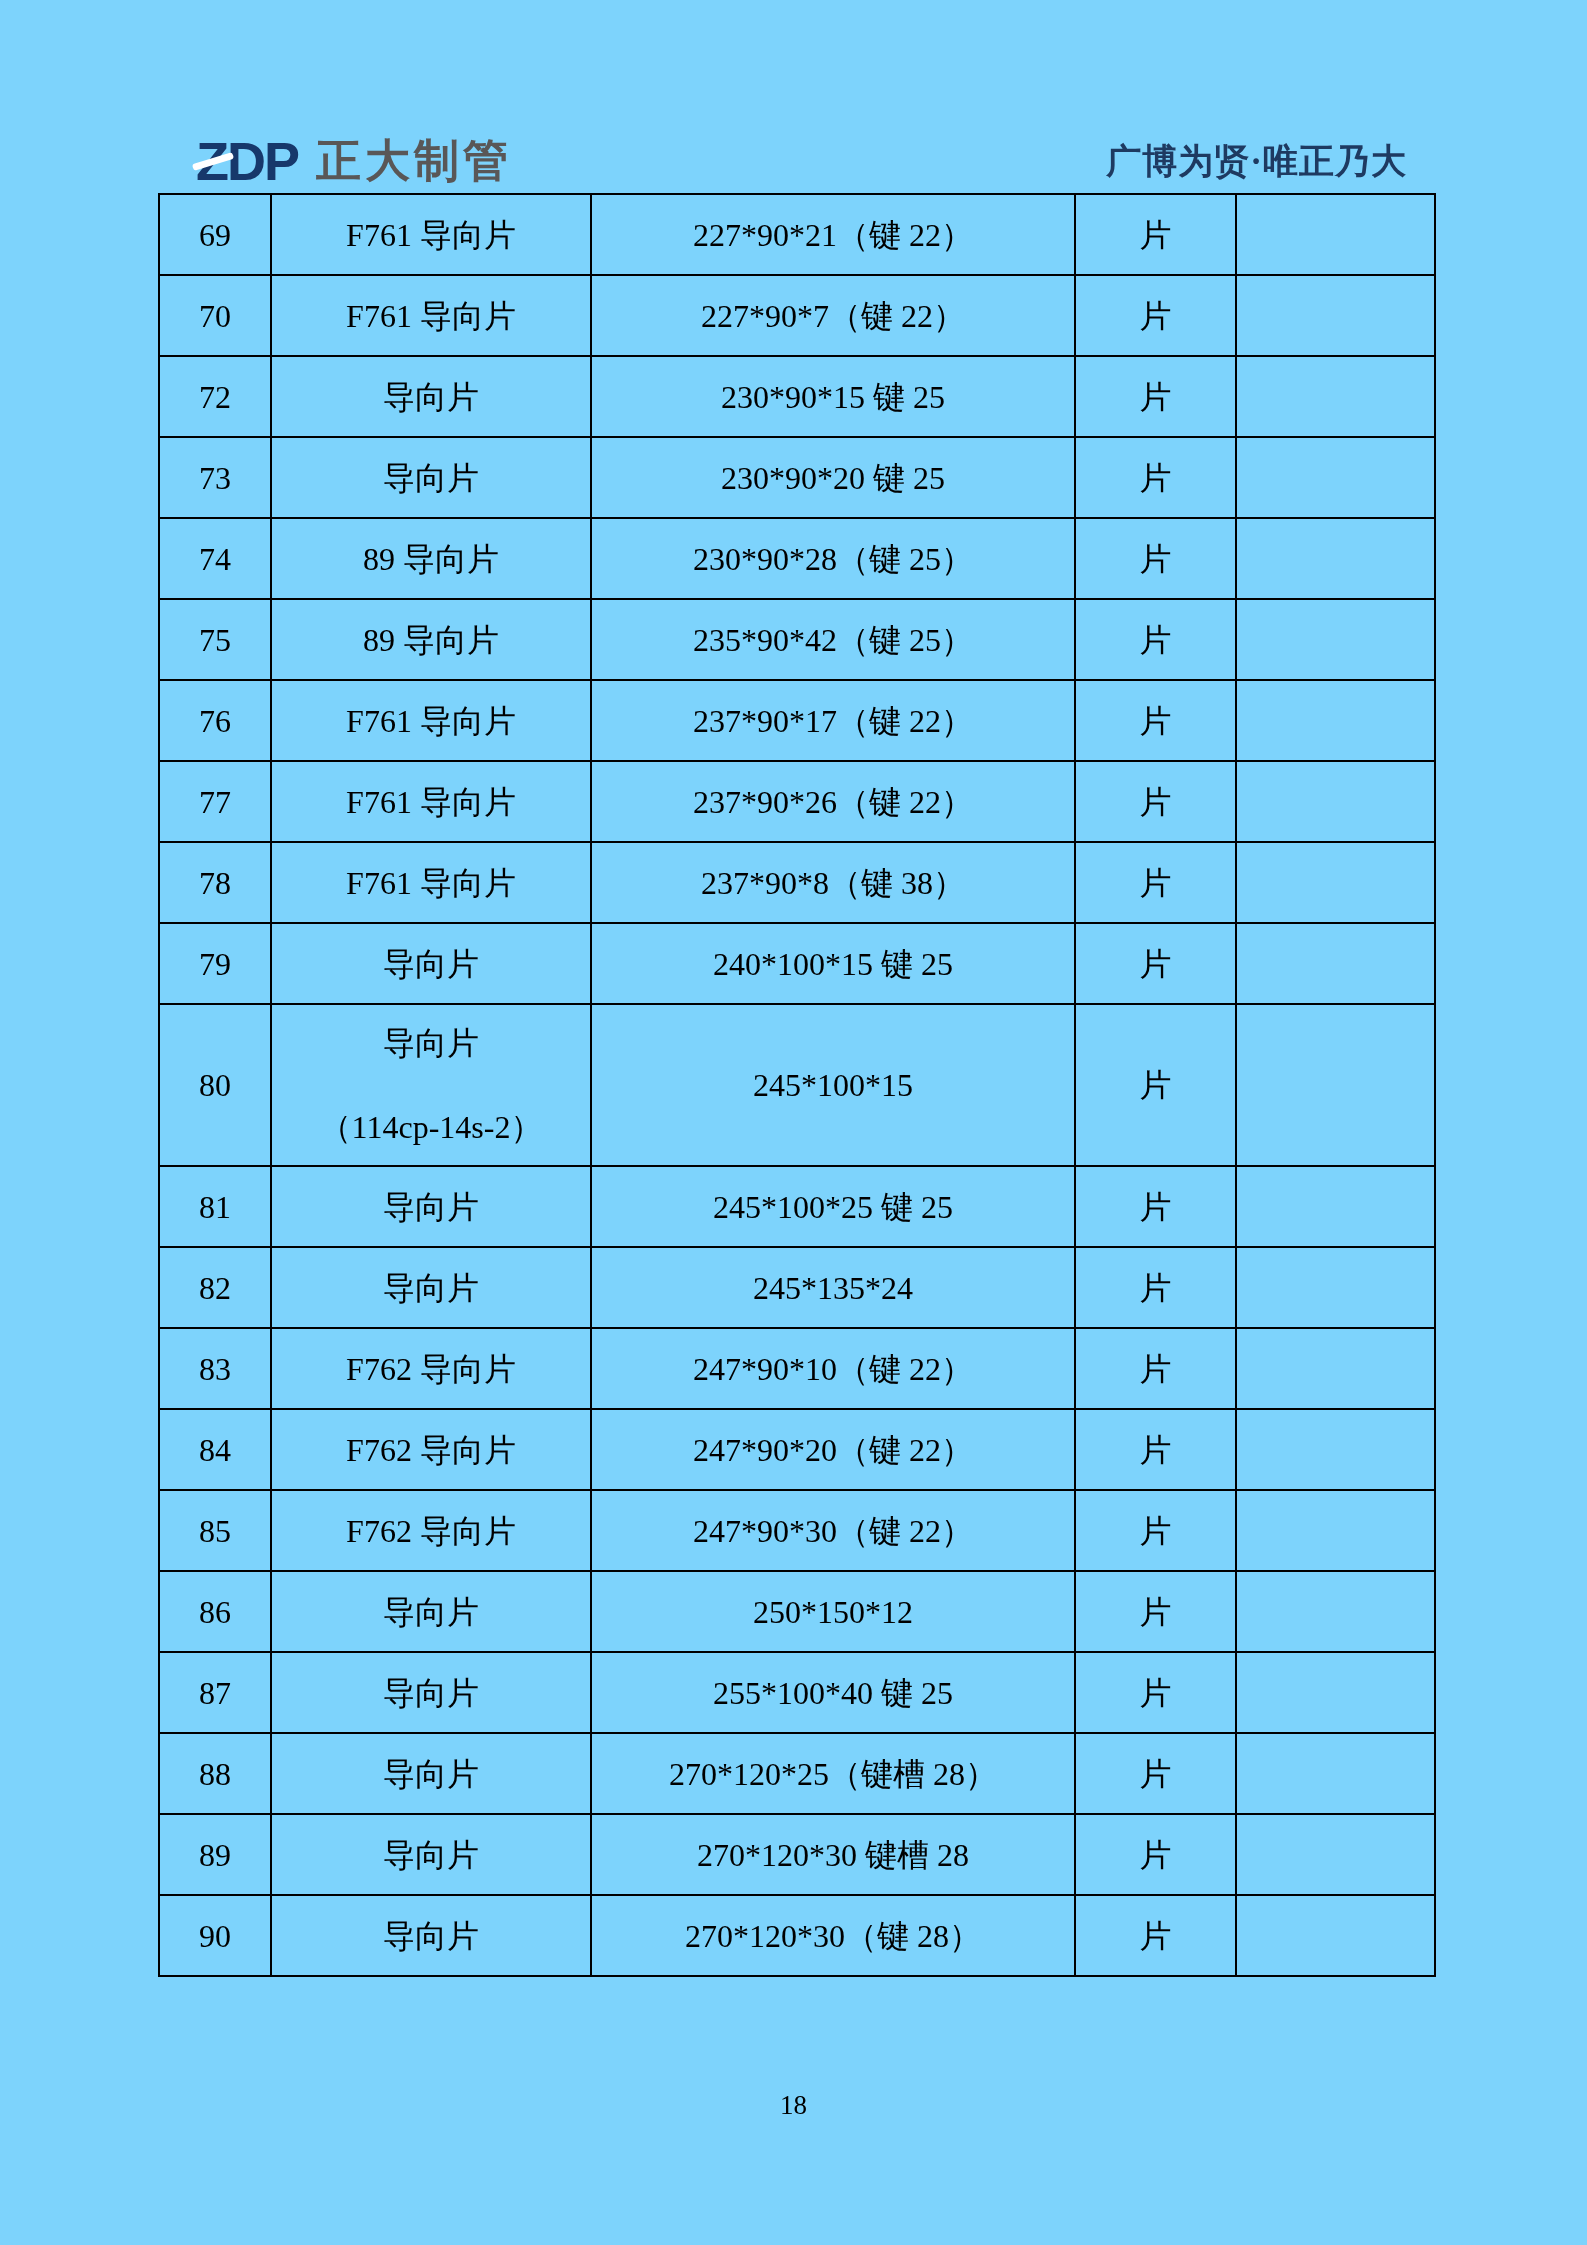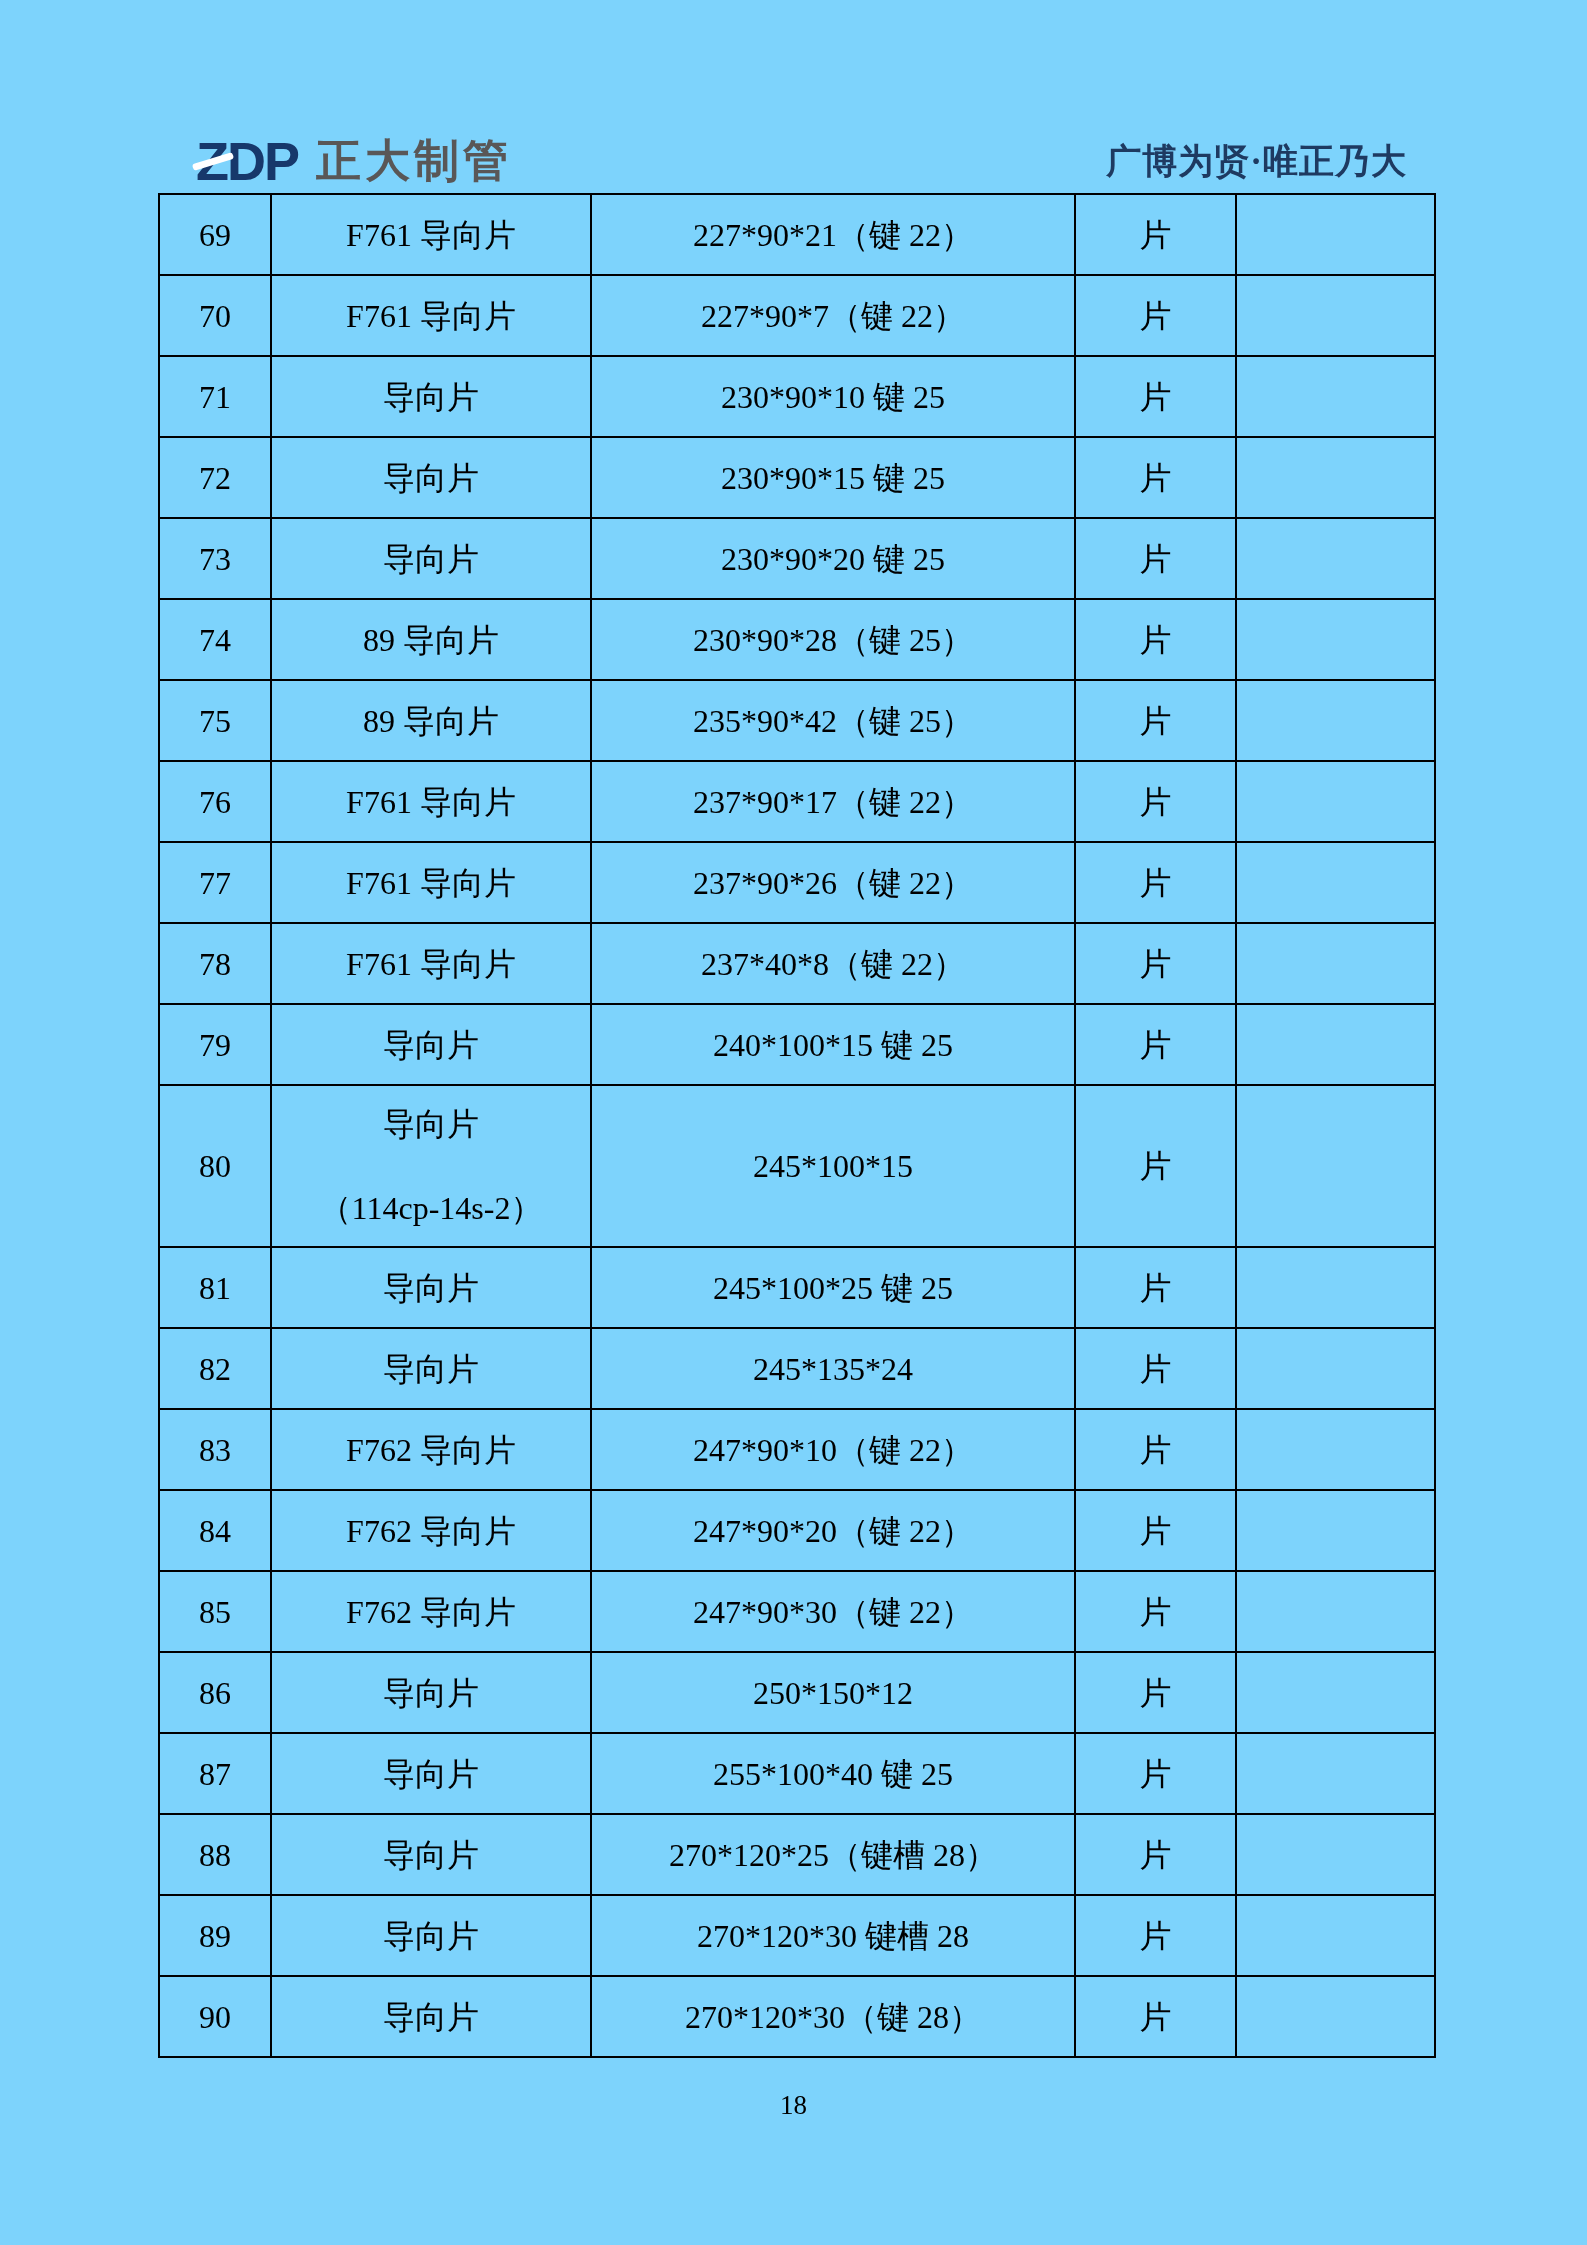--- a/index.html
+++ b/index.html
@@ -131,29 +131,20 @@
   <tr>
     <td>70</td>
     <td>
             <div>F761 导向片</div>
           </td>
     <td>227*90*7（键 22）</td>
     <td>片</td>
     <td></td>
   </tr>
 
-  <tr>
-    <td>71</td>
-    <td>
-            <div>导向片</div>
-          </td>
-    <td>230*90*10 键 25</td>
-    <td>片</td>
-    <td></td>
-  </tr>
 
   <tr>
     <td>72</td>
     <td>
             <div>导向片</div>
           </td>
     <td>230*90*15 键 25</td>
     <td>片</td>
     <td></td>
   </tr>
@@ -206,21 +197,21 @@
     <td>237*90*26（键 22）</td>
     <td>片</td>
     <td></td>
   </tr>
 
   <tr>
     <td>78</td>
     <td>
             <div>F761 导向片</div>
           </td>
-    <td>237*40*8（键 22）</td>
+    <td>237*90*8（键 38）</td>
     <td>片</td>
     <td></td>
   </tr>
 
   <tr>
     <td>79</td>
     <td>
             <div>导向片</div>
           </td>
     <td>240*100*15 键 25</td>

